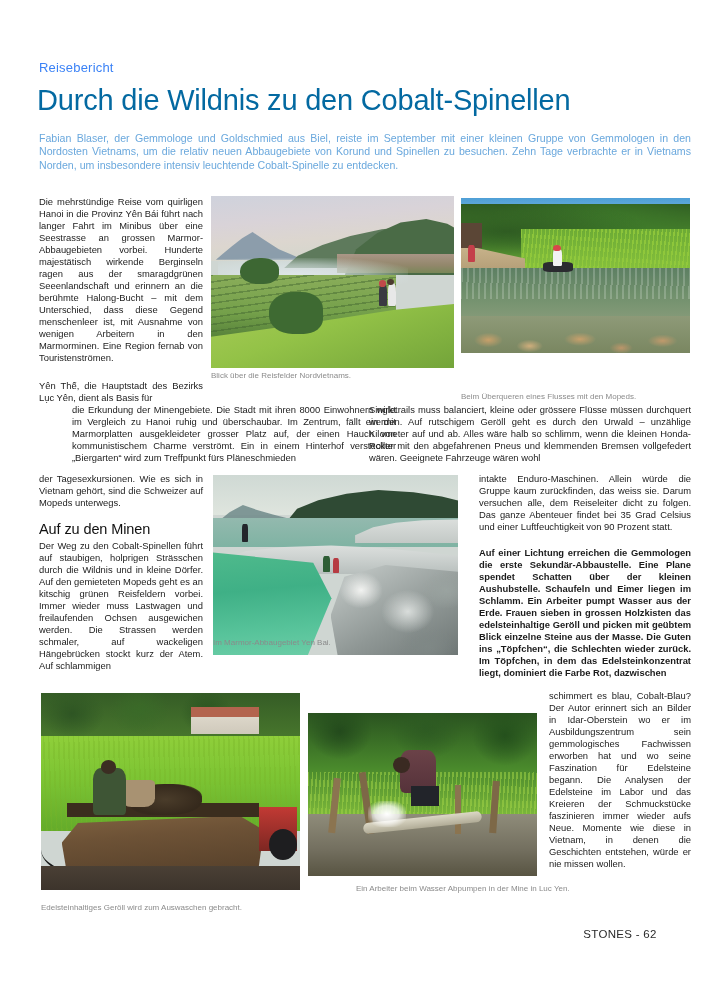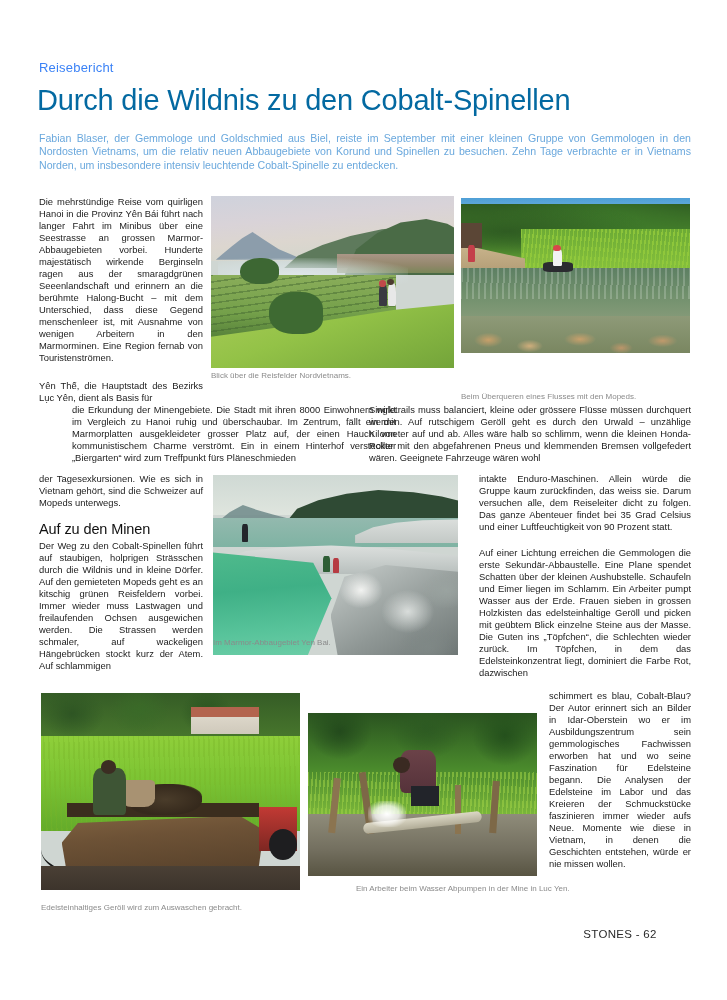--- a/index.html
+++ b/index.html
@@ -114,20 +114,21 @@
     position: absolute;
     left: 479px;
     top: 473px;
     width: 212px;
   }
   #col3-para1 {
     position: absolute;
     left: 479px;
     top: 547px;
     width: 212px;
+    font-weight: bold;
   }
   #col3-para2 {
     position: absolute;
     left: 549px;
     top: 690px;
     width: 142px;
   }
 
   
   .photo {

